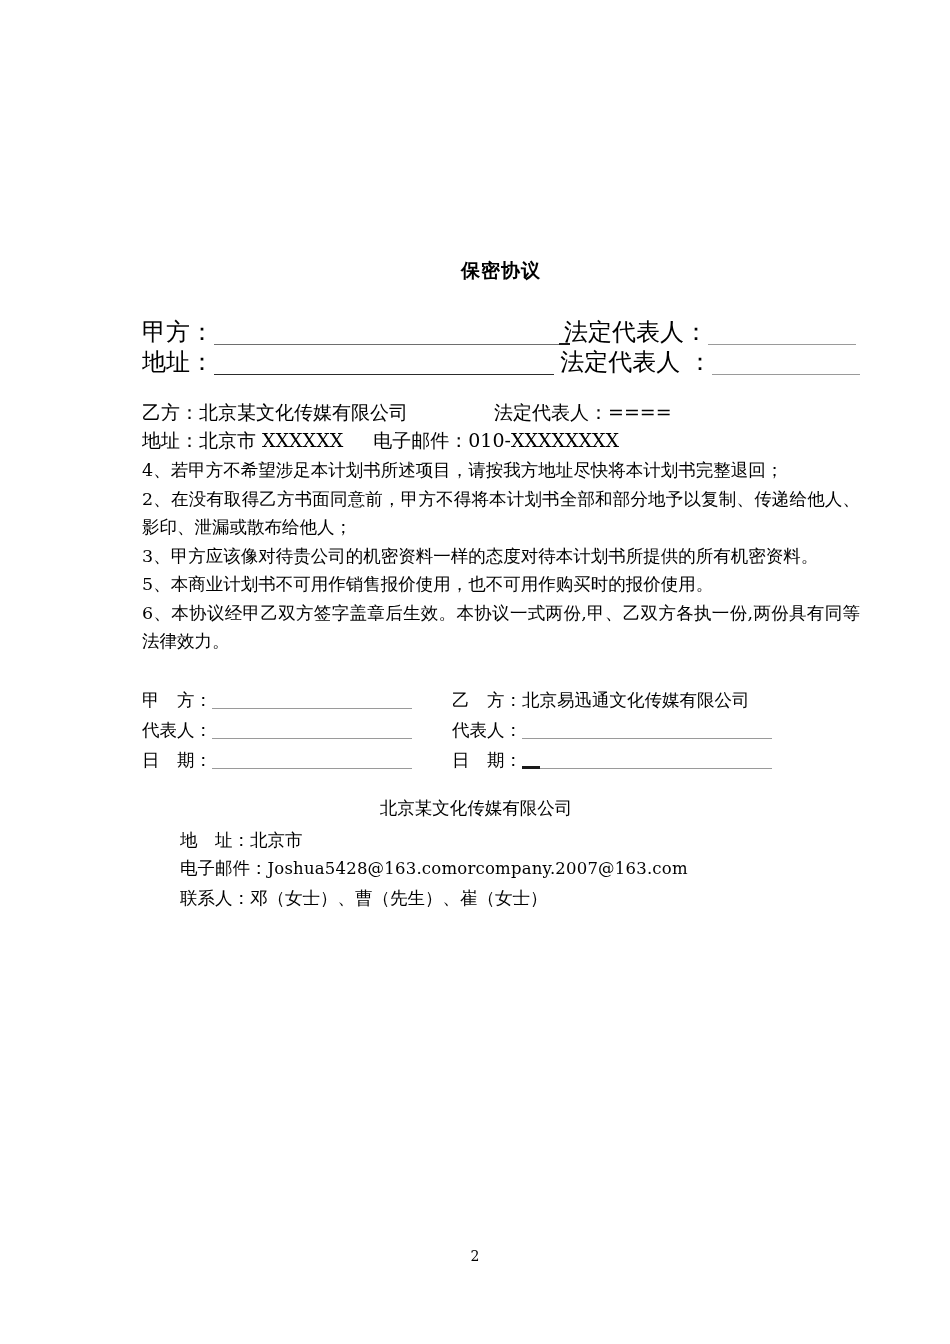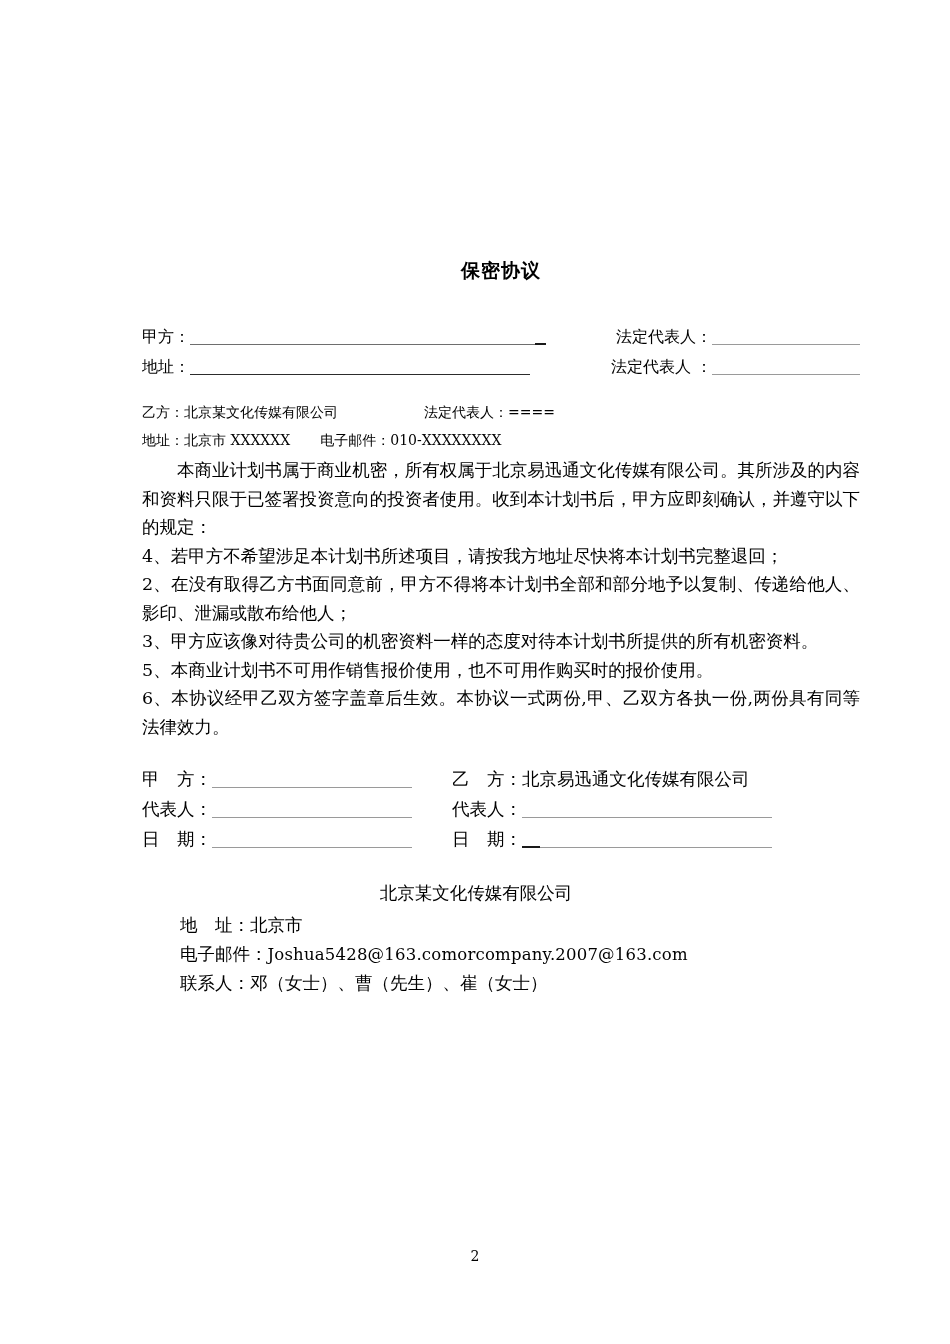--- a/index.html
+++ b/index.html
@@ -71,30 +71,29 @@
     height: 2.4px;
     background: #1a1a1a;
   }
 
   
   .form-block { margin-bottom: 20px; }
   .form-line {
     display: flex;
     align-items: flex-end;
     height: 30px;
-    font-size: 16px;
-    white-space: nowrap;
-    justify-content: space-between;
+    font-size: 24px;
+    white-space: nowrap;
   }
   .col-left  { display: flex; align-items: flex-end; width: 422px; }
   .col-right { display: flex; align-items: flex-end; }
 
   
   .info-line {
-    font-size: 14px;
+    font-size: 19px;
     line-height: 28px;
     white-space: nowrap;
   }
   .gap-lg { display: inline-block; width: 86px; }
   .gap-md { display: inline-block; width: 30px; }
   .mono {
     font-family: "DejaVu Serif", "Liberation Serif", serif;
   }
 
   
@@ -104,21 +103,21 @@
     margin: 0;
     text-align: justify;
     text-justify: inter-ideograph;
   }
   p.indent { text-indent: 2em; }
 
   
   .sig-block { margin-top: 26px; }
   .sig-line {
     display: flex;
-    align-items: flex-start;
+    align-items: flex-end;
     height: 30px;
     font-size: 17.5px;
     white-space: nowrap;
   }
   .sig-col-left  { display: flex; align-items: flex-end; width: 310px; }
   .sig-col-right { display: flex; align-items: flex-end; }
 
   
   .footer-block { margin-top: 22px; }
   .company-center {
@@ -189,21 +188,20 @@
 
     <div style="margin-bottom:2px;">
       <div class="info-line">
         <span>乙方：</span><span>北京某文化传媒有限公司</span><span class="gap-lg"></span><span>法定代表人：</span><span class="mono">====</span>
       </div>
       <div class="info-line">
         <span>地址：</span><span class="mono">北京市 XXXXXX</span><span class="gap-md"></span><span>电子邮件：</span><span class="mono">010-XXXXXXXX</span>
       </div>
     </div>
 
-    <p class="para indent">本商业计划书属于商业机密，所有权属于北京易迅通文化传媒有限公司。其所涉及的内容和资料只限于已签署投资意向的投资者使用。收到本计划书后，甲方应即刻确认，并遵守以下的规定：</p>
 
     <p class="para">4、若甲方不希望涉足本计划书所述项目，请按我方地址尽快将本计划书完整退回；</p>
     <p class="para">2、在没有取得乙方书面同意前，甲方不得将本计划书全部和部分地予以复制、传递给他人、影印、泄漏或散布给他人；</p>
     <p class="para">3、甲方应该像对待贵公司的机密资料一样的态度对待本计划书所提供的所有机密资料。</p>
     <p class="para">5、本商业计划书不可用作销售报价使用，也不可用作购买时的报价使用。</p>
     <p class="para">6、本协议经甲乙双方签字盖章后生效。本协议一式两份,甲、乙双方各执一份,两份具有同等法律效力。</p>
 
     <div class="sig-block">
 
       <div class="sig-line">

